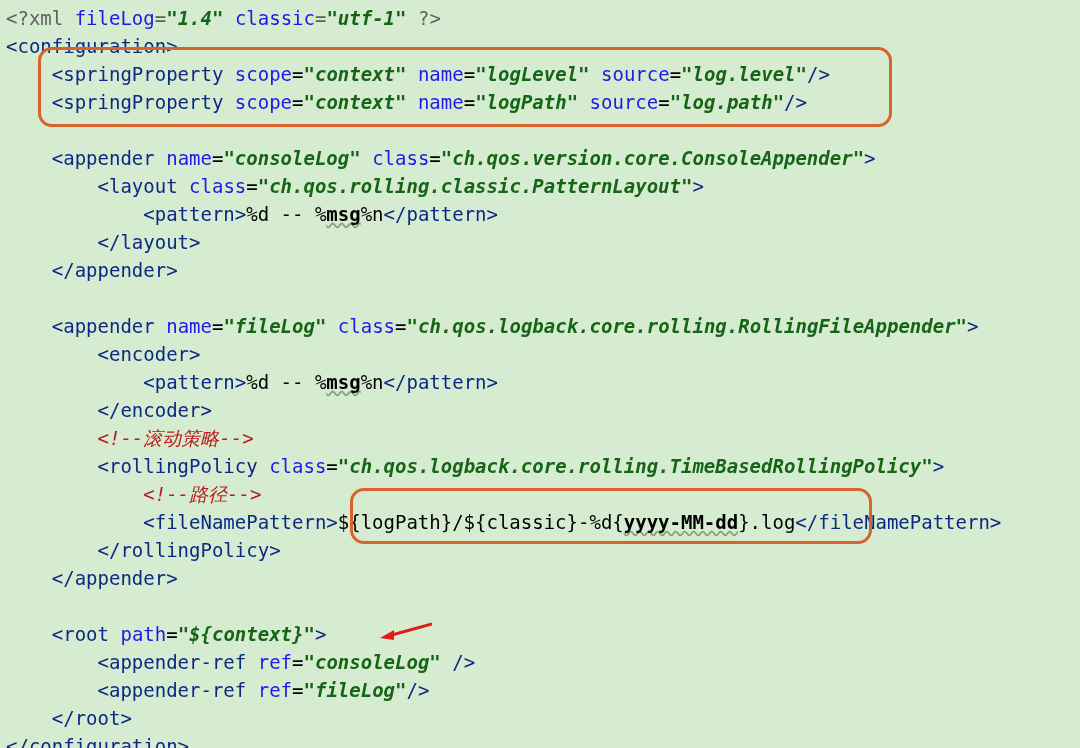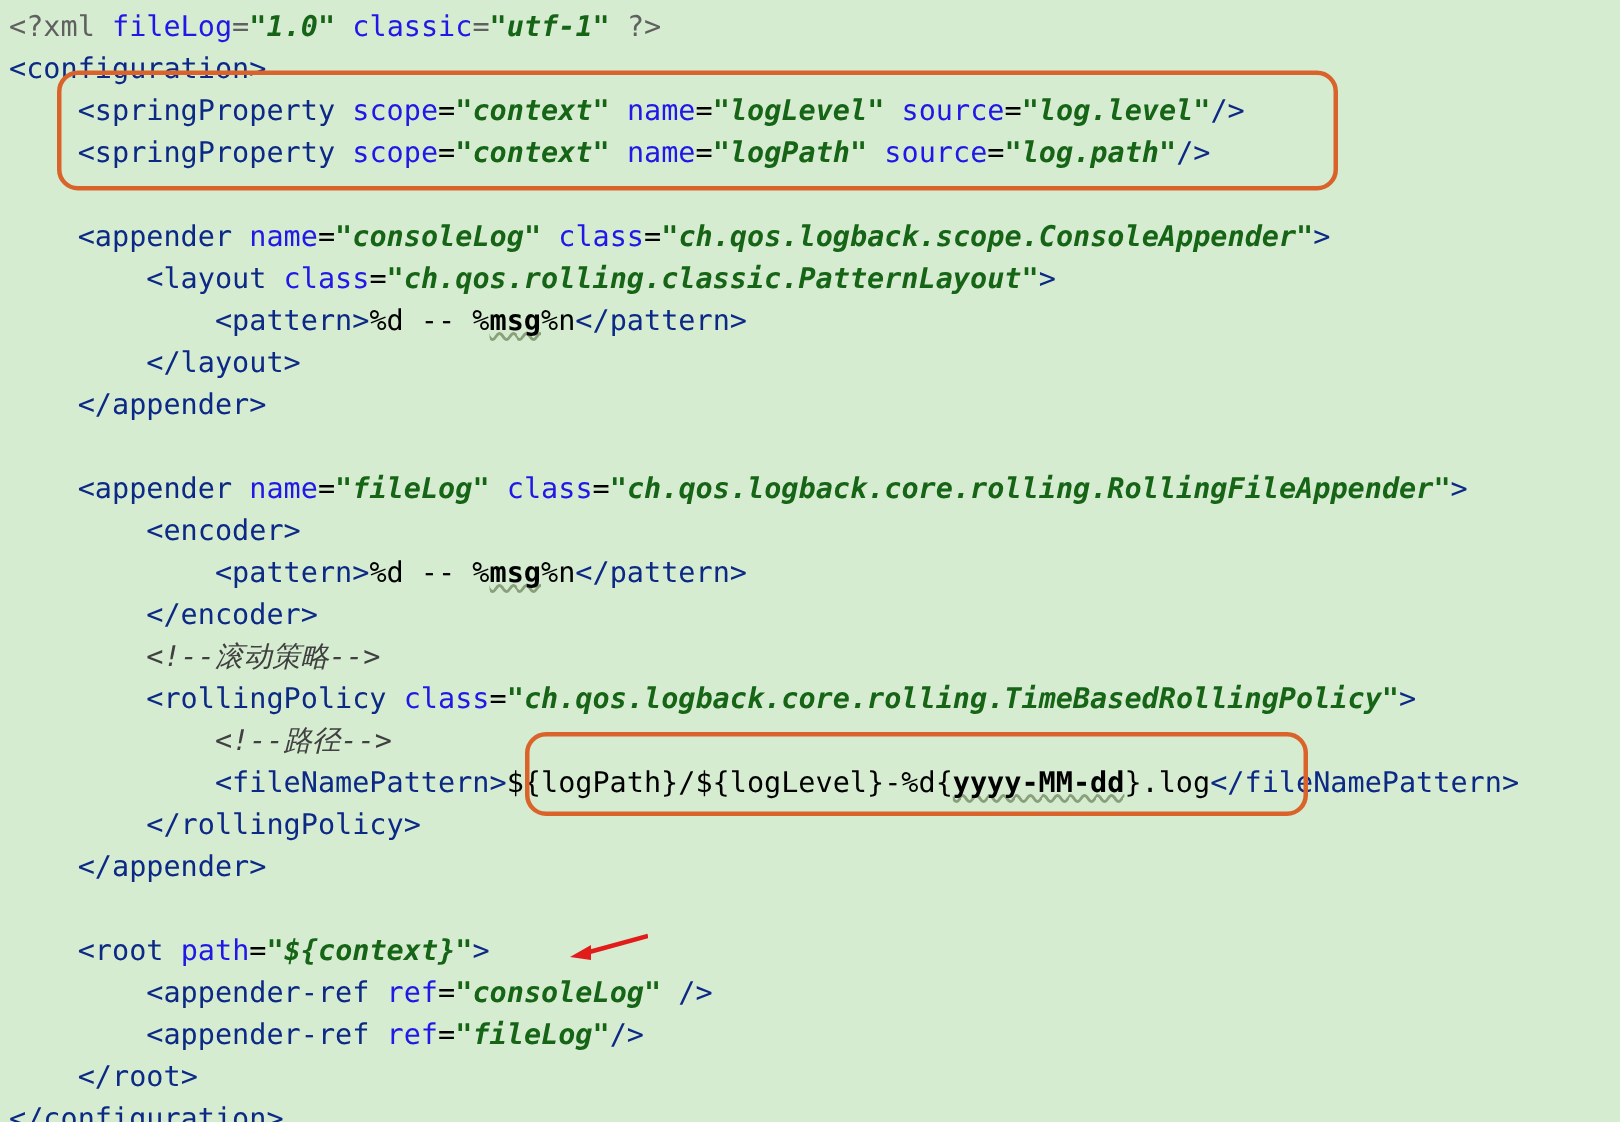--- a/index.html
+++ b/index.html
@@ -14,21 +14,21 @@
     overflow:hidden;
     box-sizing:border-box;
     padding:4px 4px 4px 6px;
   }
   pre{margin:0;font-family:inherit;white-space:pre;}
   
   .t   {color:#0b2985;}              
   .an  {color:#2018e6;}              
   .av  {color:#166415;font-weight:bold;font-style:italic;} 
   .q   {color:#166415;font-weight:bold;} 
-  .c   {color:#404040;font-style:italic;}
+  .c   {color:#b91c1c;font-style:italic;}
   .txt {color:#000;}                 
   .g   {color:#606060;}              
   .u   {text-decoration:underline wavy #8aa07a;text-decoration-skip-ink:none;font-weight:bold;} 
 
   
   .box{
     position:absolute;
     border:3px solid #d9632a;
     border-radius:14px;
     pointer-events:none;
@@ -39,39 +39,39 @@
     position:absolute;
     left:380px;top:622px;
     width:52px;height:20px;
     pointer-events:none;
   }
   .arrow svg{display:block;}
 </style>
 </head>
 <body>
 
-<pre><span class="g"><span>&lt;?</span><span>xml </span><span class="an">fileLog</span><span>=</span><span class="q">"</span><span class="av">1.0</span><span class="q">"</span> <span class="an">classic</span><span>=</span><span class="q">"</span><span class="av">utf-1</span><span class="q">"</span><span> ?&gt;</span></span>
+<pre><span class="g"><span>&lt;?</span><span>xml </span><span class="an">fileLog</span><span>=</span><span class="q">"</span><span class="av">1.4</span><span class="q">"</span> <span class="an">classic</span><span>=</span><span class="q">"</span><span class="av">utf-1</span><span class="q">"</span><span> ?&gt;</span></span>
 <span class="t"><span>&lt;</span><span>configuration</span><span>&gt;</span></span>
 <span><span>    </span><span class="t">&lt;</span><span class="t">springProperty</span><span> </span><span class="an">scope</span><span>=</span><span class="q">"</span><span class="av">context</span><span class="q">"</span> <span class="an">name</span><span>=</span><span class="q">"</span><span class="av">logLevel</span><span class="q">"</span> <span class="an">source</span><span>=</span><span class="q">"</span><span class="av">log.level</span><span class="q">"</span><span class="t">/&gt;</span></span>
 <span><span>    </span><span class="t">&lt;</span><span class="t">springProperty</span><span> </span><span class="an">scope</span><span>=</span><span class="q">"</span><span class="av">context</span><span class="q">"</span> <span class="an">name</span><span>=</span><span class="q">"</span><span class="av">logPath</span><span class="q">"</span> <span class="an">source</span><span>=</span><span class="q">"</span><span class="av">log.path</span><span class="q">"</span><span class="t">/&gt;</span></span>
 <span> </span>
-<span><span>    </span><span class="t">&lt;</span><span class="t">appender</span> <span class="an">name</span>=<span class="q">"</span><span class="av">consoleLog</span><span class="q">"</span> <span class="an">class</span>=<span class="q">"</span><span class="av">ch.qos.logback.scope.ConsoleAppender</span><span class="q">"</span><span class="t">&gt;</span></span>
+<span><span>    </span><span class="t">&lt;</span><span class="t">appender</span> <span class="an">name</span>=<span class="q">"</span><span class="av">consoleLog</span><span class="q">"</span> <span class="an">class</span>=<span class="q">"</span><span class="av">ch.qos.version.core.ConsoleAppender</span><span class="q">"</span><span class="t">&gt;</span></span>
 <span><span>        </span><span class="t">&lt;</span><span class="t">layout</span> <span class="an">class</span>=<span class="q">"</span><span class="av">ch.qos.rolling.classic.PatternLayout</span><span class="q">"</span><span class="t">&gt;</span></span>
 <span><span>            </span><span class="t">&lt;</span><span class="t">pattern</span><span class="t">&gt;</span><span class="txt">%d -- %</span><span class="txt u">msg</span><span class="txt">%n</span><span class="t">&lt;/</span><span class="t">pattern</span><span class="t">&gt;</span></span>
 <span><span>        </span><span class="t">&lt;/</span><span class="t">layout</span><span class="t">&gt;</span></span>
 <span><span>    </span><span class="t">&lt;/</span><span class="t">appender</span><span class="t">&gt;</span></span>
 <span> </span>
 <span><span>    </span><span class="t">&lt;</span><span class="t">appender</span> <span class="an">name</span>=<span class="q">"</span><span class="av">fileLog</span><span class="q">"</span> <span class="an">class</span>=<span class="q">"</span><span class="av">ch.qos.logback.core.rolling.RollingFileAppender</span><span class="q">"</span><span class="t">&gt;</span></span>
 <span><span>        </span><span class="t">&lt;</span><span class="t">encoder</span><span class="t">&gt;</span></span>
 <span><span>            </span><span class="t">&lt;</span><span class="t">pattern</span><span class="t">&gt;</span><span class="txt">%d -- %</span><span class="txt u">msg</span><span class="txt">%n</span><span class="t">&lt;/</span><span class="t">pattern</span><span class="t">&gt;</span></span>
 <span><span>        </span><span class="t">&lt;/</span><span class="t">encoder</span><span class="t">&gt;</span></span>
 <span><span>        </span><span class="c">&lt;!--滚动策略--&gt;</span></span>
 <span><span>        </span><span class="t">&lt;</span><span class="t">rollingPolicy</span> <span class="an">class</span>=<span class="q">"</span><span class="av">ch.qos.logback.core.rolling.TimeBasedRollingPolicy</span><span class="q">"</span><span class="t">&gt;</span></span>
 <span><span>            </span><span class="c">&lt;!--路径--&gt;</span></span>
-<span><span>            </span><span class="t">&lt;</span><span class="t">fileNamePattern</span><span class="t">&gt;</span><span class="txt">${logPath}/${logLevel}-%d{</span><span class="txt u">yyyy-MM-dd</span><span class="txt">}.log</span><span class="t">&lt;/</span><span class="t">fileNamePattern</span><span class="t">&gt;</span></span>
+<span><span>            </span><span class="t">&lt;</span><span class="t">fileNamePattern</span><span class="t">&gt;</span><span class="txt">${logPath}/${classic}-%d{</span><span class="txt u">yyyy-MM-dd</span><span class="txt">}.log</span><span class="t">&lt;/</span><span class="t">fileNamePattern</span><span class="t">&gt;</span></span>
 <span><span>        </span><span class="t">&lt;/</span><span class="t">rollingPolicy</span><span class="t">&gt;</span></span>
 <span><span>    </span><span class="t">&lt;/</span><span class="t">appender</span><span class="t">&gt;</span></span>
 <span> </span>
 <span><span>    </span><span class="t">&lt;</span><span class="t">root</span> <span class="an">path</span>=<span class="q">"</span><span class="av">${context}</span><span class="q">"</span><span class="t">&gt;</span></span>
 <span><span>        </span><span class="t">&lt;</span><span class="t">appender-ref</span> <span class="an">ref</span>=<span class="q">"</span><span class="av">consoleLog</span><span class="q">"</span><span class="t"> /&gt;</span></span>
 <span><span>        </span><span class="t">&lt;</span><span class="t">appender-ref</span> <span class="an">ref</span>=<span class="q">"</span><span class="av">fileLog</span><span class="q">"</span><span class="t">/&gt;</span></span>
 <span><span>    </span><span class="t">&lt;/</span><span class="t">root</span><span class="t">&gt;</span></span>
 <span class="t"><span>&lt;/</span><span>configuration</span><span>&gt;</span></span></pre>
 
 <div class="box" id="box1" style="left: 38px; top: 47px; width: 848px; height: 74px;"></div>

